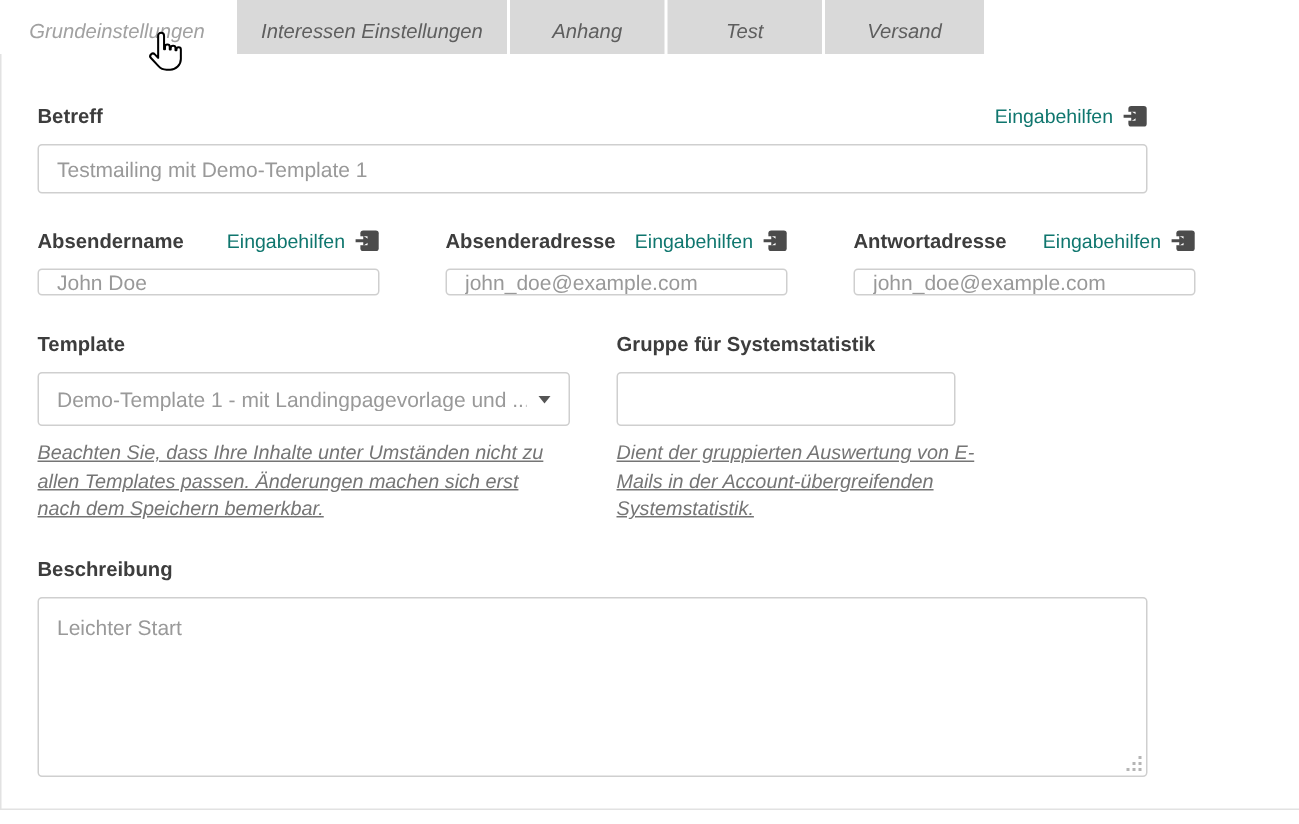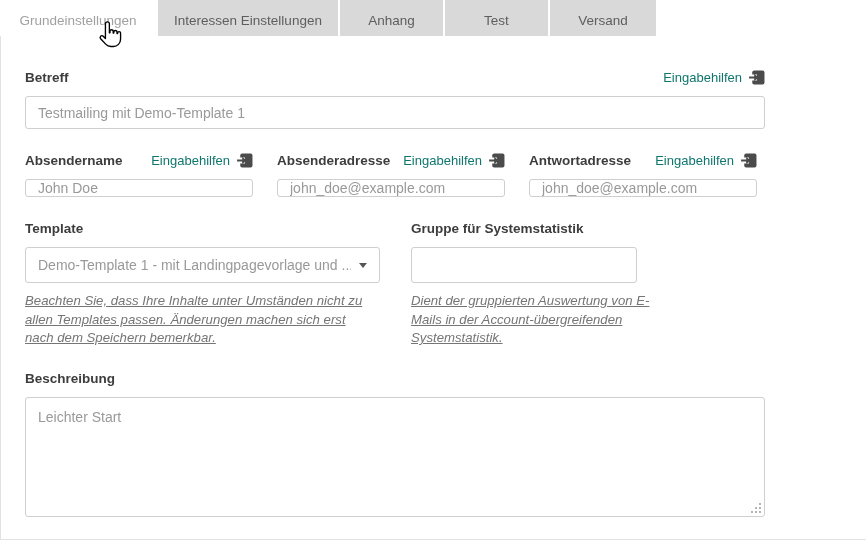--- a/index.html
+++ b/index.html
@@ -1,20 +1,20 @@
 <!DOCTYPE html>
 <html><head>
 <meta charset="utf-8">
 <style>
   * { box-sizing: border-box; margin: 0; padding: 0; }
   html, body { width: 866px; height: 549px; background: #fff; overflow: hidden; }
   body { font-family: "Liberation Sans", sans-serif; position: relative; }
 
   
-  .tabbar { display: flex; height: 40px; background: #fff; }
+  .tabbar { display: flex; height: 40px; background: #fff; font-style: italic; }
   .tab {
     background: #d9d9d9; color: #5e5e5e; font-size: 13.5px;
     display: flex; align-items: center; justify-content: center;
     margin-right: 2px; cursor: pointer; flex: 0 0 auto;
   }
   .tab:last-child { margin-right: 0; }
   .tab.active { background: #fff; color: #a1a1a1; }
 
   
   .panel {
@@ -36,21 +36,21 @@
   }
   .helper .icn { display: inline-flex; width: 17px; height: 17px; }
 
   input.txt, .selectbox, textarea.txt {
     border: 1px solid #cfcfcf; border-radius: 3px; background: #fff;
     color: #999; font-size: 14px; font-family: "Liberation Sans", sans-serif;
   }
   input.txt { height: 33px; padding: 0 12px; width: 100%; outline: none; }
   input.txt.full { width: 740px; }
 
-  .row3 { display: flex; width: 740px; gap: 24px; margin-top: 23px; }
+  .row3 { display: flex; width: 740px; gap: 44px; margin-top: 23px; }
   .row3 .col { flex: 0 0 228px; width: 228px; }
   .row3 input.txt { height: 18px; }
 
   .row2 { display: flex; width: 740px; margin-top: 23px; }
   .row2 .col-a { width: 355px; margin-right: 31px; }
   .row2 .col-b { width: 354px; }
 
   .selectbox {
     width: 355px; height: 36px; display: flex; align-items: center;
     justify-content: space-between; padding: 0 12px; cursor: pointer;

